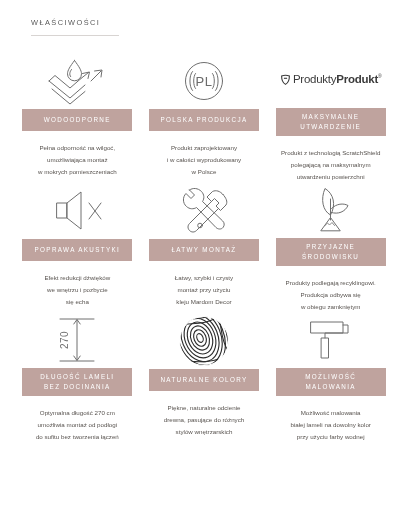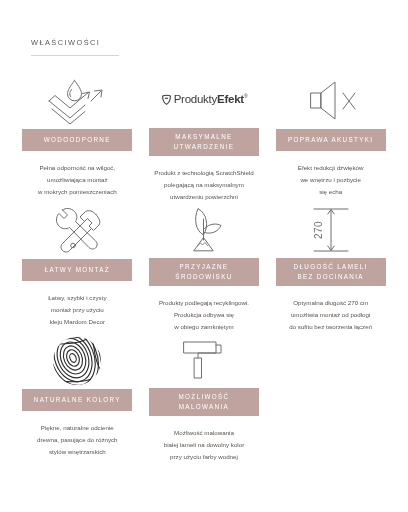--- a/index.html
+++ b/index.html
@@ -24,21 +24,20 @@
   .header {
     padding: 19px 0 0 31px;
   }
   .header-title {
     font-size: 7.4px;
     letter-spacing: 1.45px;
     color: #585858;
     font-weight: 400;
     line-height: 1;
     white-space: nowrap;
-    margin-top: 20px;
   }
   .header-rule {
     margin-top: 9px;
     width: 88px;
     height: 1px;
     background: #d8d4d2;
   }
 
   
   .grid {
@@ -160,30 +159,46 @@
           <path class="ln" d="M50 25 L60 15"></path>
           <path class="ln" d="M53.5 15 L61 14 L60 21"></path>
         </svg>
       </div>
       <div class="label-bar">WODOODPORNE</div>
       <div class="body-text">Pełna odporność na wilgoć,
 umożliwiająca montaż
 w mokrych pomieszczeniach</div>
     </div>
 
+    <div class="cell">
+      <div class="icon-box">
+        <svg width="52" height="50" viewBox="0 0 52 50">
+          <circle class="ln" cx="26" cy="25" r="18.5"></circle>
+          <path class="ln" d="M14.5 15.5 C11 19 11 31 14.5 34.5"></path>
+          <path class="ln" d="M17.5 17.5 C15 20.5 15 29.5 17.5 32.5"></path>
+          <path class="ln" d="M37.5 15.5 C41 19 41 31 37.5 34.5"></path>
+          <path class="ln" d="M34.5 17.5 C37 20.5 37 29.5 34.5 32.5"></path>
+          <text class="pl-text" x="26" y="30" text-anchor="middle">PL</text>
+        </svg>
+      </div>
+      <div class="label-bar">POLSKA PRODUKCJA</div>
+      <div class="body-text">Produkt zaprojektowany
+i w całości wyprodukowany
+w Polsce</div>
+    </div>
 
     <div class="cell">
       <div class="icon-box">
         <div class="scratch-logo">
           <svg width="11" height="12" viewBox="0 0 11 12">
             <path d="M5.5 1.2 C3.4 1.2 1.6 1.9 1.6 1.9 C1.6 6.2 2.9 8.8 5.5 10.4 C8.1 8.8 9.4 6.2 9.4 1.9 C9.4 1.9 7.6 1.2 5.5 1.2 Z" fill="none" stroke="#3b3b3b" stroke-width="1.1"></path>
             <path d="M3.9 4.3 L7.1 4.3" stroke="#3b3b3b" stroke-width="1.1" fill="none"></path>
           </svg>
           <span class="ss-text">
-            <span>Produkty</span><b>Efekt</b><span class="ss-tm">®</span>
+            <span>Produkty</span><b>Produkt</b><span class="ss-tm">®</span>
           </span>
         </div>
       </div>
       <div class="label-bar">MAKSYMALNE
 UTWARDZENIE</div>
       <div class="body-text">Produkt z technologią ScratchShield
 polegającą na maksymalnym
 utwardzeniu powierzchni</div>
     </div>
 

